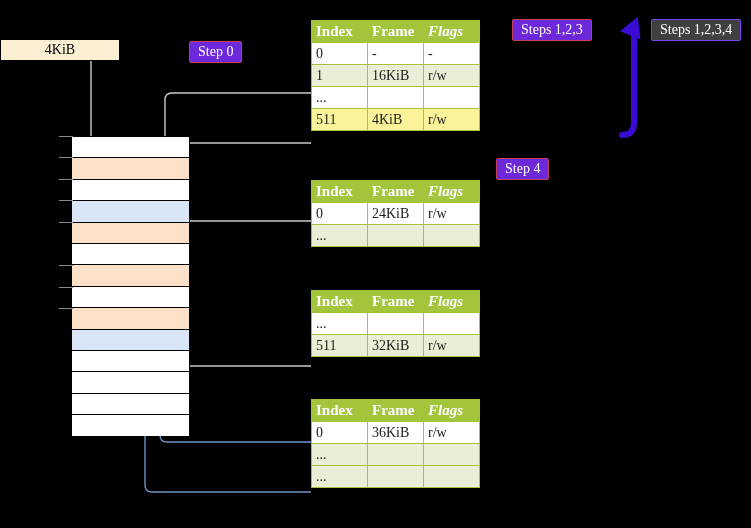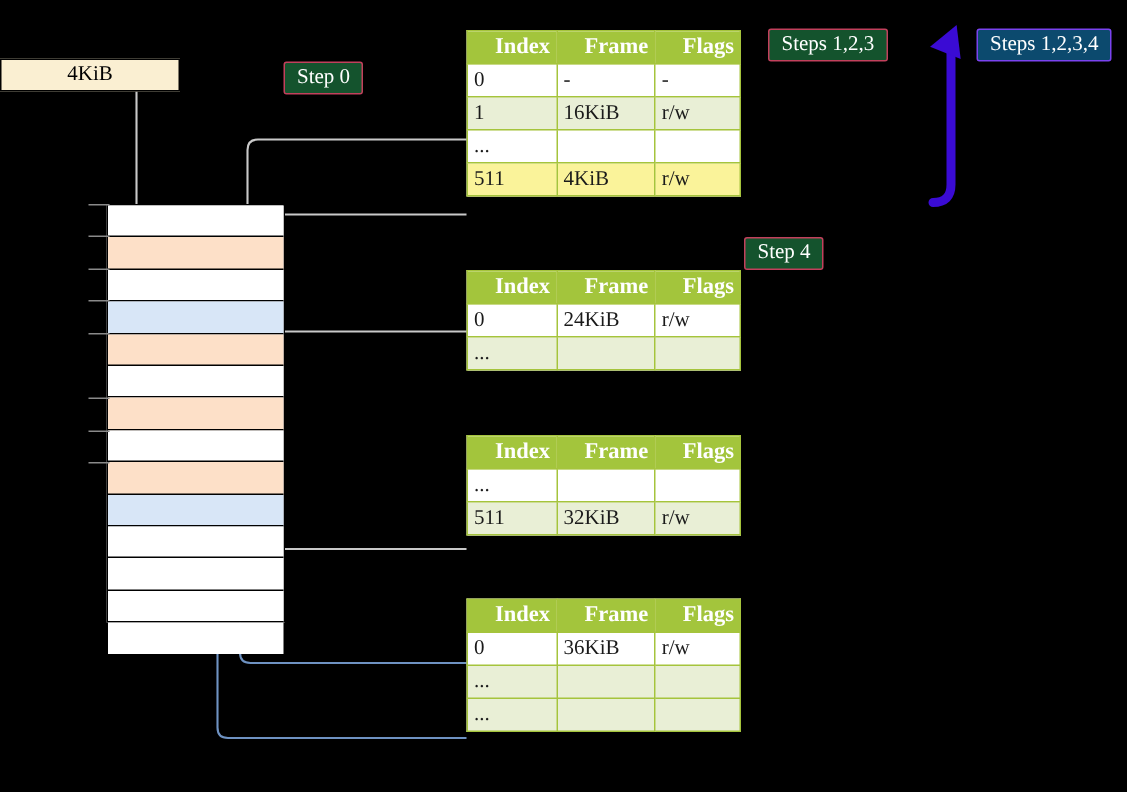--- a/index.html
+++ b/index.html
@@ -15,22 +15,22 @@
   
   .kib-box{position:absolute;left:0;top:39px;width:120px;height:22px;
            background:#faefd2;border:1px solid #000;box-sizing:border-box;
            display:flex;align-items:center;justify-content:center;
            font-size:14px;color:#000;}
 
   
   .badge{position:absolute;display:flex;align-items:center;justify-content:center;
          font-size:14px;color:#fff;padding:2px 8px;border-radius:2px;
          white-space:nowrap;line-height:1.15;}
-  .badge.red{background:#14532d;border:1px solid #c2405c;}
-  .badge.blue{background:#0c4a6e;border:1px solid #7a43ef;}
+  .badge.red{background:#6d28d9;border:1px solid #c2405c;}
+  .badge.blue{background:#404040;border:1px solid #7a43ef;}
 
   #badge-step0{left:189px;top:41px;justify-content:flex-end;}
   #badge-step4{left:496px;top:158px;}
   #badge-s123{left:512px;top:19px;}
   #badge-s1234{left:651px;top:19px;}
 
   
   #memcol{position:absolute;left:71px;top:136px;width:119px;height:279px;
           border:1px solid #000;box-sizing:border-box;background:#fff;}
   .memrow{height:21.4px;box-sizing:border-box;border-bottom:1px solid #000;
@@ -42,27 +42,27 @@
   .tick{position:absolute;left:59px;width:14px;height:0;
         border-top:1px solid #8a8a8a;}
 
   
   .ptable{position:absolute;border-collapse:collapse;
           border:1px solid #a5c43c;background:#fff;}
   .ptable td,.ptable th{border:1px solid #a5c43c;
         font-size:14px;color:#1a1a1a;font-weight:normal;
         padding:2px 4px;text-align:left;height:22px;box-sizing:border-box;
         vertical-align:middle;}
-  .ptable th{background:#a3c53c;color:#ffffff;font-weight:bold;font-size:15px;padding-left:18px;}
+  .ptable th{background:#a3c53c;color:#ffffff;font-weight:bold;font-size:15px;}
   .ptable td.c-idx{width:56px;}
   .ptable td.c-frm{width:56px;}
   .ptable td.c-flg{width:56px;}
   .ptable th.c-idx{width:56px;}
   .ptable th.c-frm{width:56px;margin-left:48px;}
-  .ptable th.c-flg{width:56px;}
+  .ptable th.c-flg{width:56px;font-style:italic;}
   tr.alt td{background:#e9efd6;}
   tr.plain td{background:#ffffff;}
   td.hl{background:#faf39a !important;}
 
   #tbl0{left:311px;top:20px;}
   #tbl1{left:311px;top:180px;}
   #tbl2{left:311px;top:290px;}
   #tbl3{left:311px;top:399px;}
 </style>
 </head>

